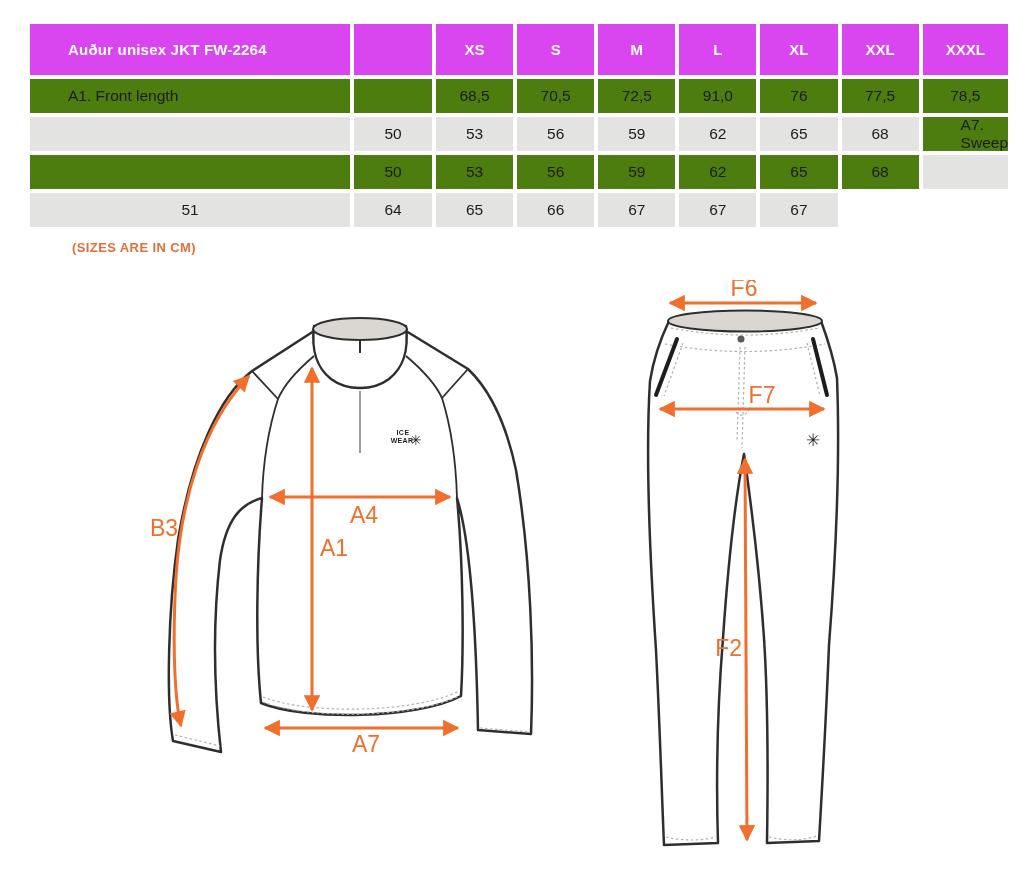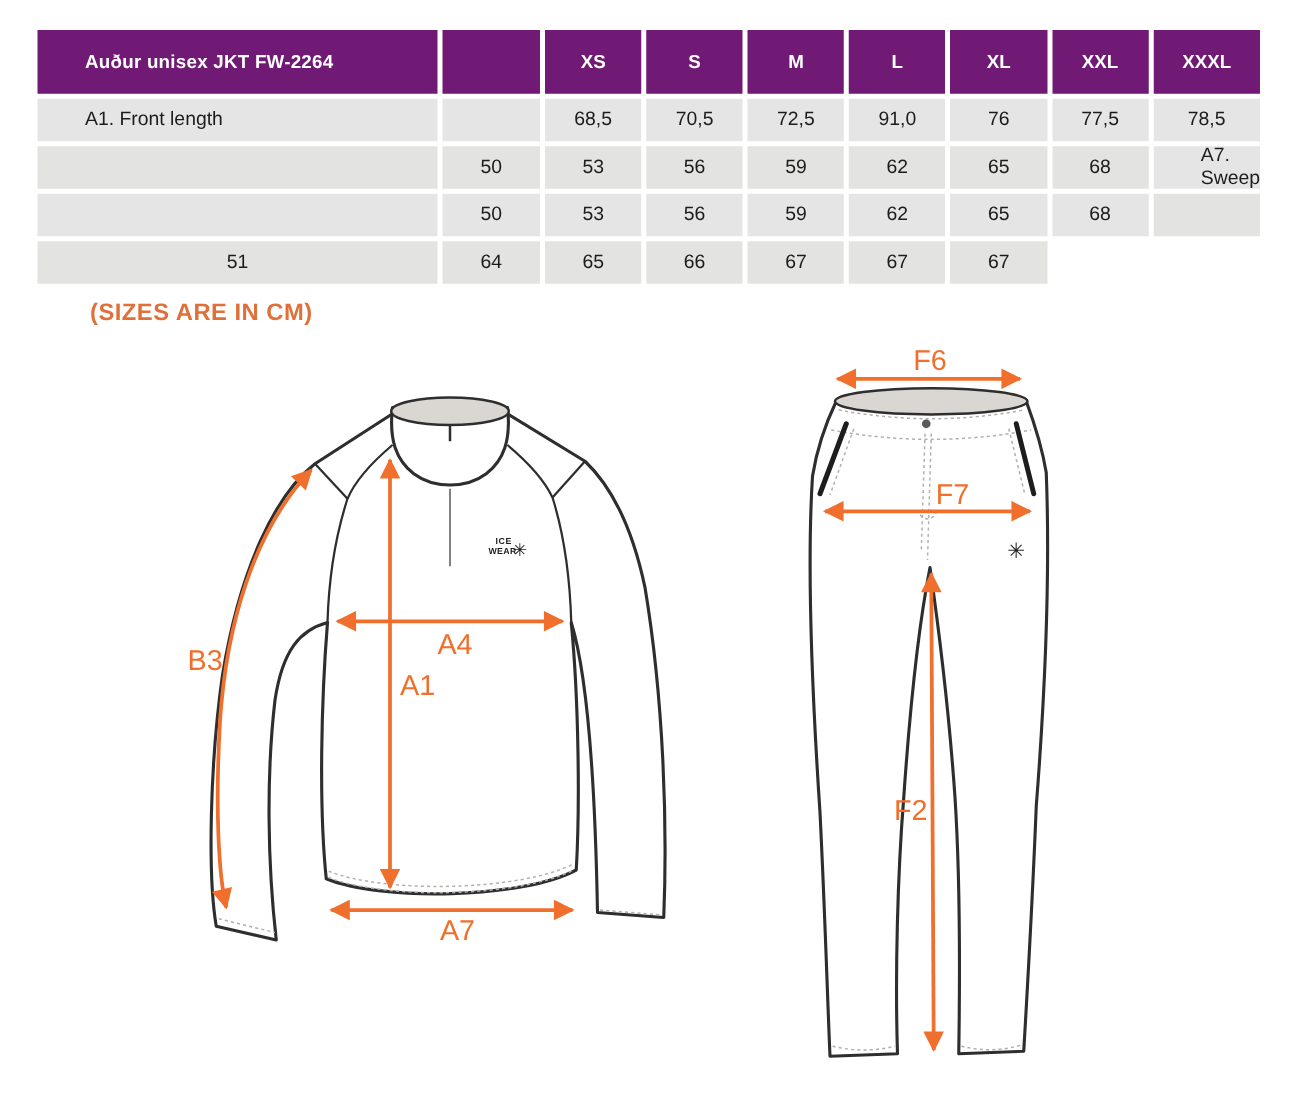--- a/index.html
+++ b/index.html
@@ -7,30 +7,30 @@
     width:1033px;height:889px;position:relative;background:#ffffff;
     font-family:"Liberation Sans",sans-serif;overflow:hidden;
   }
   
   .size-table{
     position:absolute;left:30px;top:24px;width:978px;
     display:grid;grid-template-columns:320px 78px repeat(7,1fr);
     gap:4px;background:#ffffff;
   }
   .cell{display:flex;align-items:center;justify-content:center;}
-  .hdr{height:51px;background:#701a75;color:#ffffff;font-weight:bold;font-size:15px;}
+  .hdr{height:51px;background:#d946ef;color:#ffffff;font-weight:bold;font-size:15px;}
   .hdr-title{justify-content:flex-start;padding-left:38px;letter-spacing:.2px;}
   .bodycell{height:34px;font-size:15.5px;color:#1c1c1c;}
   .lbl{justify-content:flex-start;padding-left:38px;}
-  .r-dark{background:#e5e5e5;}
+  .r-dark{background:#4d7c0f;}
   .r-light{background:#e3e3e1;}
   
   .sizes-note{
     position:absolute;left:72px;top:240px;color:#e0703a;
-    font-size:19px;font-weight:600;letter-spacing:.4px;
+    font-size:13px;font-weight:600;letter-spacing:.4px;
   }
   
   .jacket-svg{position:absolute;left:140px;top:293px;}
   .pants-svg{position:absolute;left:625px;top:280px;}
   .outline{fill:#ffffff;stroke:#2e2e2e;stroke-width:2.5;stroke-linejoin:round;}
   .seam{fill:none;stroke:#2e2e2e;stroke-width:1.8;}
   .innergray{fill:#dad7d2;stroke:#2e2e2e;stroke-width:2;}
   .stitch{fill:none;stroke:#b3b0ac;stroke-width:1.2;stroke-dasharray:2.5 2.5;}
   .zip{fill:none;stroke:#7a7a7a;stroke-width:1.5;}
   .pocket-bold{fill:none;stroke:#1d1d1d;stroke-width:4;stroke-linecap:round;}

